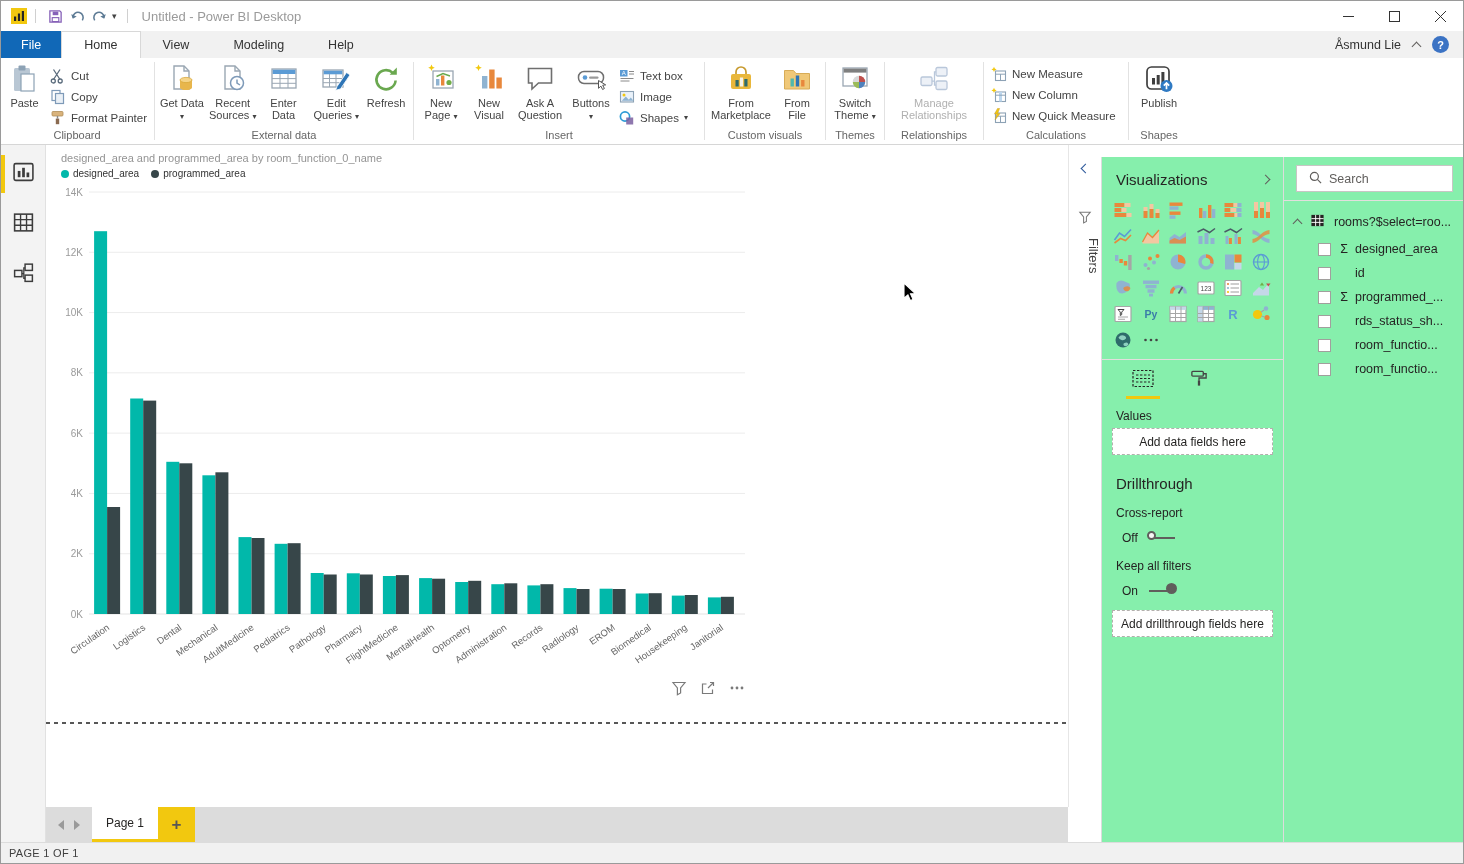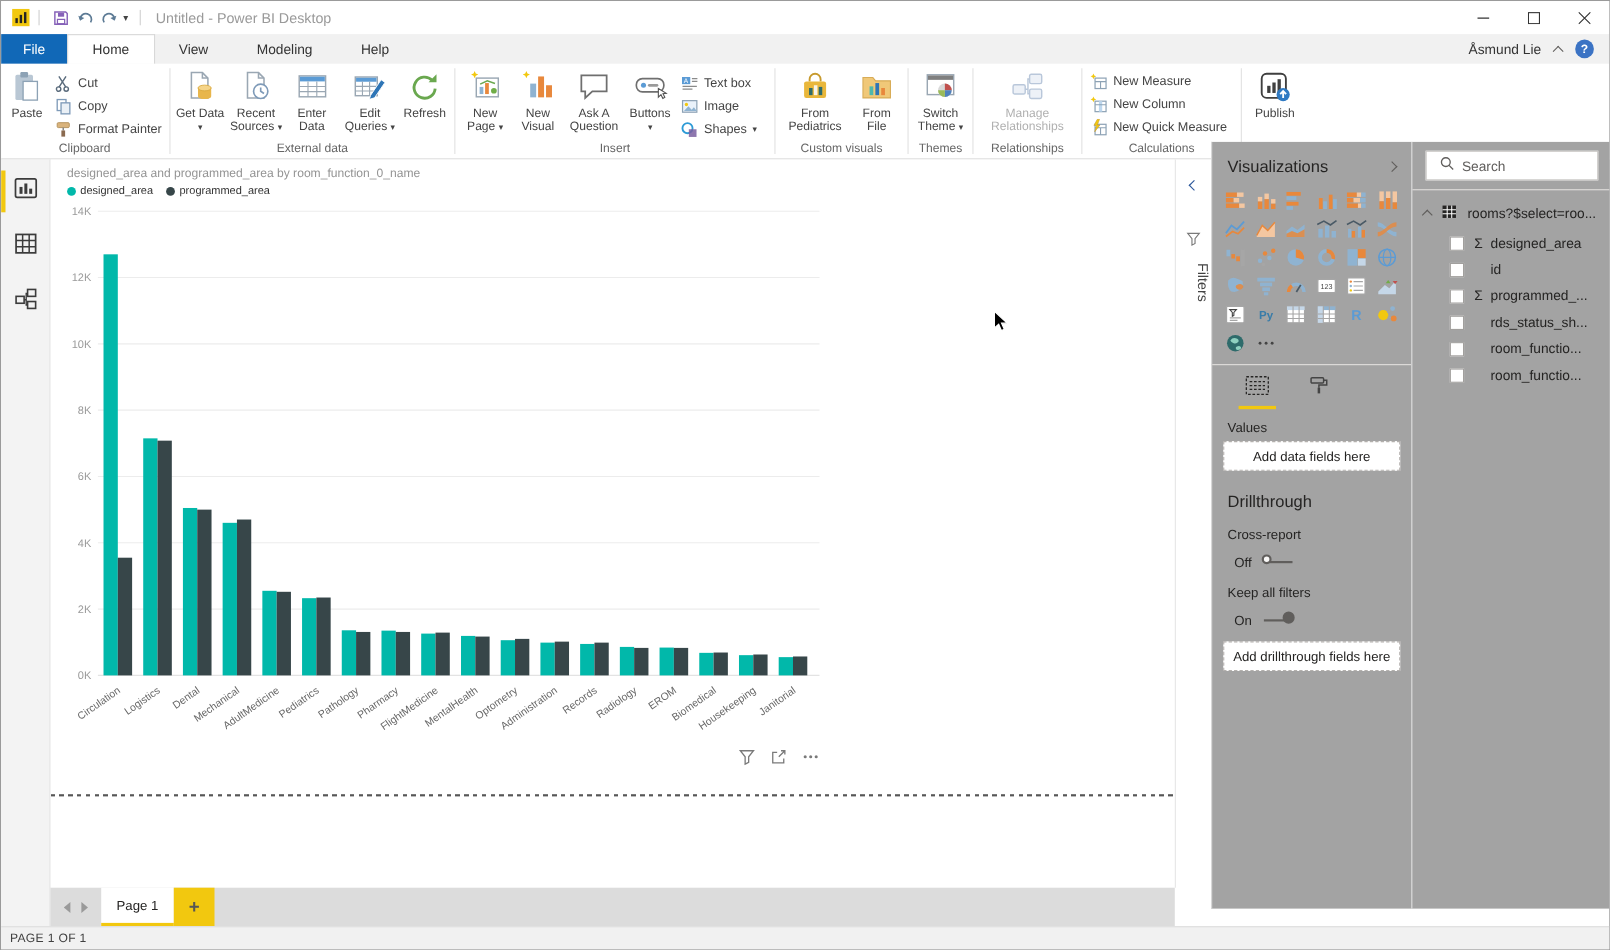--- a/index.html
+++ b/index.html
@@ -64,21 +64,21 @@
   .visual-footer .vf-icn { width:16px; height:16px; }
   .page-edge { position:absolute; left:0; top:577px; width:1022px; height:2px;
     background:repeating-linear-gradient(90deg,#575757 0 4px, transparent 4px 8px); }
   
   .filters-pane { position:absolute; left:1067px; top:144px; width:33px; height:662px; background:#fff; border-left:1px solid #e6e6e6; }
   .filters-pane .collapse { display:flex; justify-content:center; padding-top:20px; }
   .filters-pane .funnel { display:flex; justify-content:center; margin-top:38px; }
   .filters-pane .funnel svg { width:14px; height:14px; }
   .vtext { writing-mode:vertical-rl; font-size:13px; color:#424242; margin:10px auto 0; display:block; text-align:center; width:100%; }
   
-  .panel { position:absolute; top:128px; height:697px; background:#a3a3a3; border-left:1px solid #dcdcdc; }
+  .panel { position:absolute; top:156px; height:697px; background:#86efac; border-left:1px solid #dcdcdc; }
   #viz-panel { left:1100px; width:182px; }
   #fields-panel { left:1282px; width:182px; }
   .panel-header { display:flex; align-items:center; justify-content:space-between; padding:14px 14px 6px 14px; font-size:15px; color:#252423; }
   .viz-grid { display:grid; grid-template-columns:repeat(6,1fr); row-gap:3px; margin:4px 8px 0 8px; }
   .viz-cell { width:26px; height:23px; display:flex; align-items:center; justify-content:center; }
   .viz-cell svg { width:20px; height:20px; }
   .viz-divider { border-top:1px solid #e1dfdd; margin-top:8px; }
   .pane-tabs { display:flex; gap:22px; padding:9px 0 0 24px; }
   .pane-tab { display:flex; flex-direction:column; align-items:center; gap:4px; }
   .pane-tab svg { width:22px; height:19px; }
@@ -350,21 +350,21 @@
     <div class="rgroup" style="width:118px">
       <div class="rbody">
         <div class="rbtn" style="width:66px">
             <span class="ric32"><svg viewBox="0 0 32 32" width="100%" height="100%">
                 <path d="M11 11V9a5 5 0 0 1 10 0v2" fill="none" stroke="#C79A2E" stroke-width="1.7"></path>
                 <rect x="6" y="11" width="20" height="15" rx="2" fill="#E9B73B"></rect>
                 <rect x="10.5" y="17" width="3.2" height="6.5" fill="#2E6B6B"></rect>
                 <rect x="14.9" y="14.5" width="3.2" height="9" fill="#F7F3E8"></rect>
                 <rect x="19.3" y="16" width="3.2" height="7.5" fill="#2E6B6B"></rect>
               </svg></span>
-            <span class="rlabel">From Pediatrics</span>
+            <span class="rlabel">From Marketplace</span>
           </div>
         <div class="rbtn" style="width:46px">
             <span class="ric32"><svg viewBox="0 0 32 32" width="100%" height="100%">
                 <path d="M3.5 7.5h9l2.5 3h13.5V26h-25z" fill="#F0C878" stroke="#D8AC57" stroke-width="1"></path>
                 <rect x="9.5" y="15.5" width="3.4" height="8" fill="#4FB8AD"></rect>
                 <rect x="14.8" y="12.5" width="3.4" height="11" fill="#2E75B6"></rect>
                 <rect x="20.1" y="17" width="3.4" height="6.5" fill="#E8883C"></rect>
               </svg></span>
             <span class="rlabel">From File</span>
           </div>

